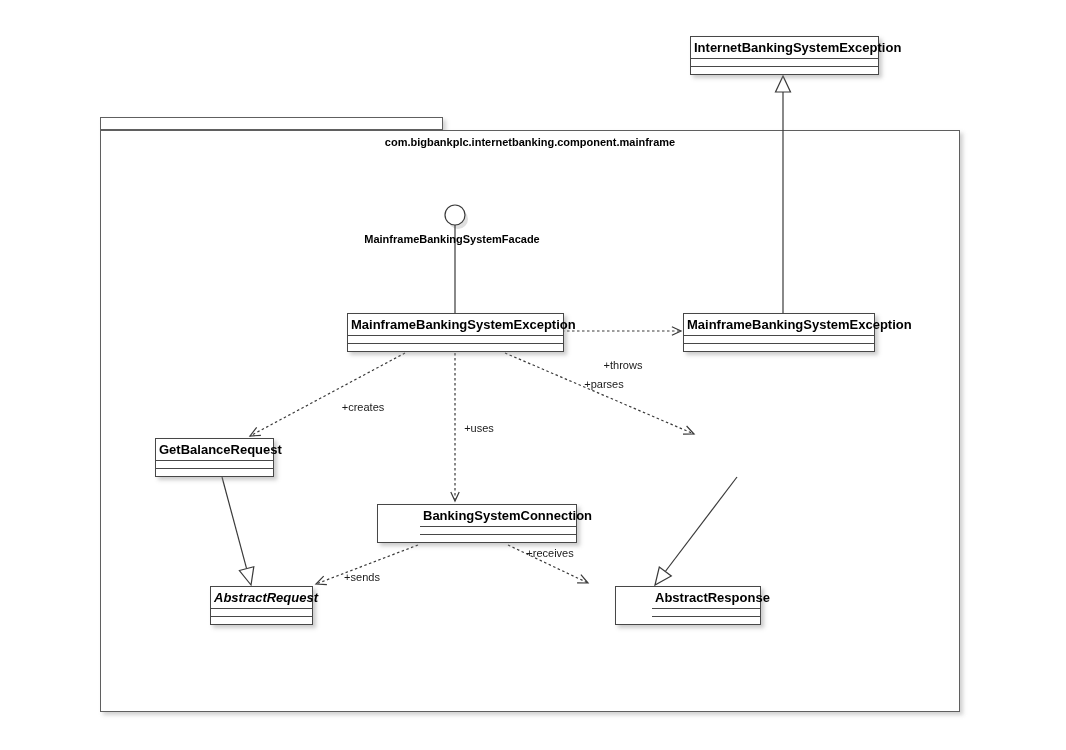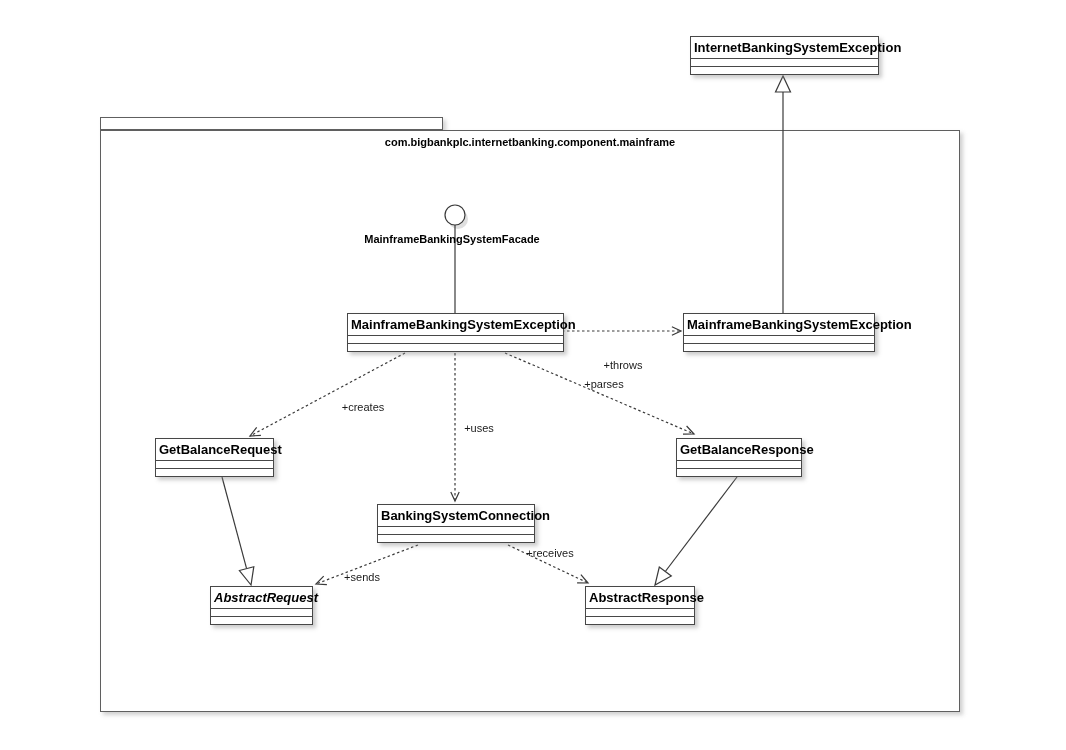--- a/index.html
+++ b/index.html
@@ -100,39 +100,34 @@
     <div class="uml-attrs"></div>
     <div class="uml-ops"></div>
   </div>
 
   <div class="uml-class" style="left:155px;top:438px;width:117px;">
     <div class="uml-title">GetBalanceRequest</div>
     <div class="uml-attrs"></div>
     <div class="uml-ops"></div>
   </div>
 
-  <div class="uml-class" style="left:676px;top:438px;width:124px;">
-    <div class="uml-title">GetBalanceResponse</div>
-    <div class="uml-attrs"></div>
-    <div class="uml-ops"></div>
-  </div>
 
-  <div class="uml-class" style="left:377px;top:504px;width:156px;">
+  <div class="uml-class" style="left:377px;top:504px;width:156px;padding-left:42px;">
     <div class="uml-title">BankingSystemConnection</div>
     <div class="uml-attrs"></div>
     <div class="uml-ops"></div>
   </div>
 
   <div class="uml-class" style="left:210px;top:586px;width:101px;">
     <div class="uml-title italic">AbstractRequest</div>
     <div class="uml-attrs"></div>
     <div class="uml-ops"></div>
   </div>
 
-  <div class="uml-class" style="left:585px;top:586px;width:108px;">
+  <div class="uml-class" style="left:615px;top:586px;width:108px;padding-left:36px;">
     <div class="uml-title">AbstractResponse</div>
     <div class="uml-attrs"></div>
     <div class="uml-ops"></div>
   </div>
 
   <div class="edge-label" style="left:623px;top:321px;margin-top:44px;">+throws</div>
   <div class="edge-label" style="left:337px;top:407px;margin-left:26px;">+creates</div>
   <div class="edge-label" style="left:467px;top:428px;margin-left:12px;">+uses</div>
   <div class="edge-label" style="left:604px;top:384px;">+parses</div>
   <div class="edge-label" style="left:362px;top:577px;">+sends</div>

